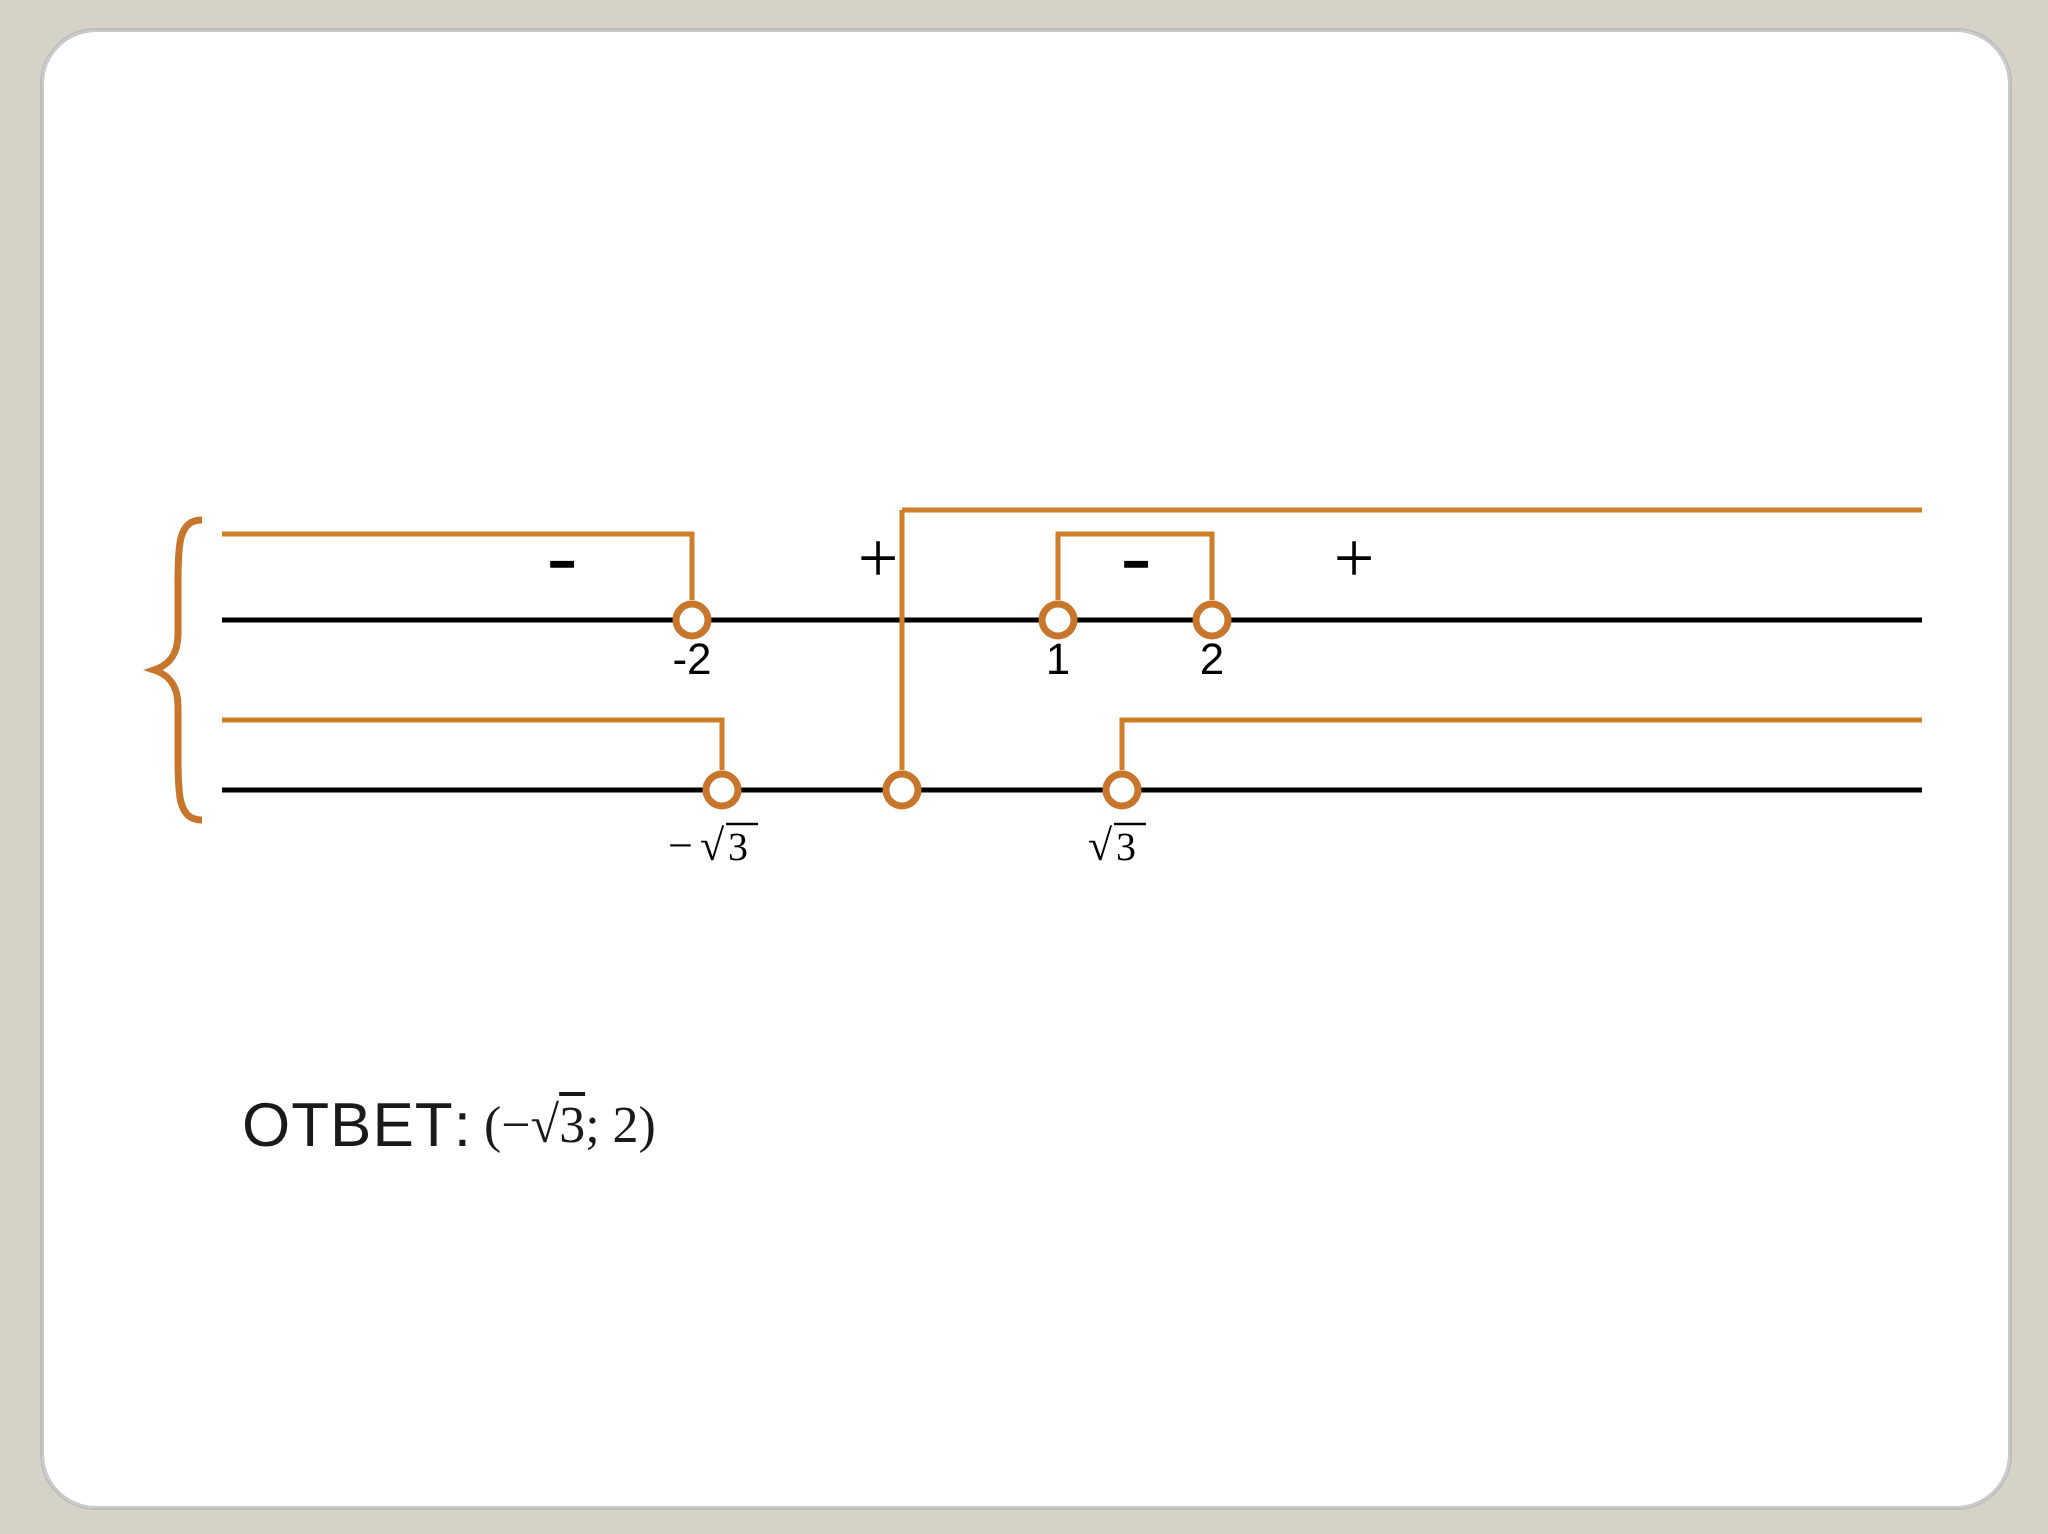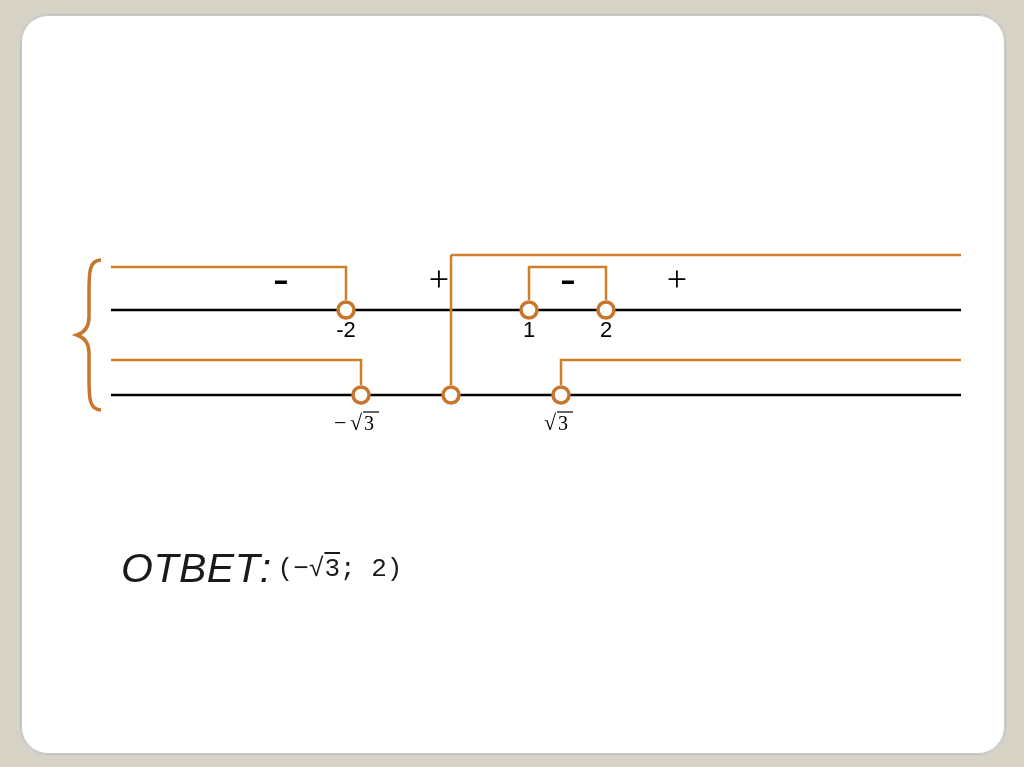--- a/index.html
+++ b/index.html
@@ -32,22 +32,22 @@
   }
   .answer {
     position: absolute;
     left: 100px;
     top: 530px;
     font-size: 30px;
     color: #1a1a1a;
     display: flex;
     align-items: center;
   }
-  .answer-label { font-family: "Arial", sans-serif; font-size: 41px; font-weight: 400; letter-spacing: 0.5px; font-style: italic; }
-  .answer-value { font-family: Liberation Mono, monospace; font-size: 26px; margin-left: 6px; }
+  .answer-label { font-family: "Arial", sans-serif; font-size: 31px; font-weight: 400; letter-spacing: 0.5px; }
+  .answer-value { font-family: Liberation Serif, serif; font-size: 26px; margin-left: 6px; }
   .sqrt { display:inline-block; }
 </style>
 </head>
 <body>
 
 <div class="card">
 
   <svg class="diagram" viewBox="0 0 984 739">
 
     <g>

